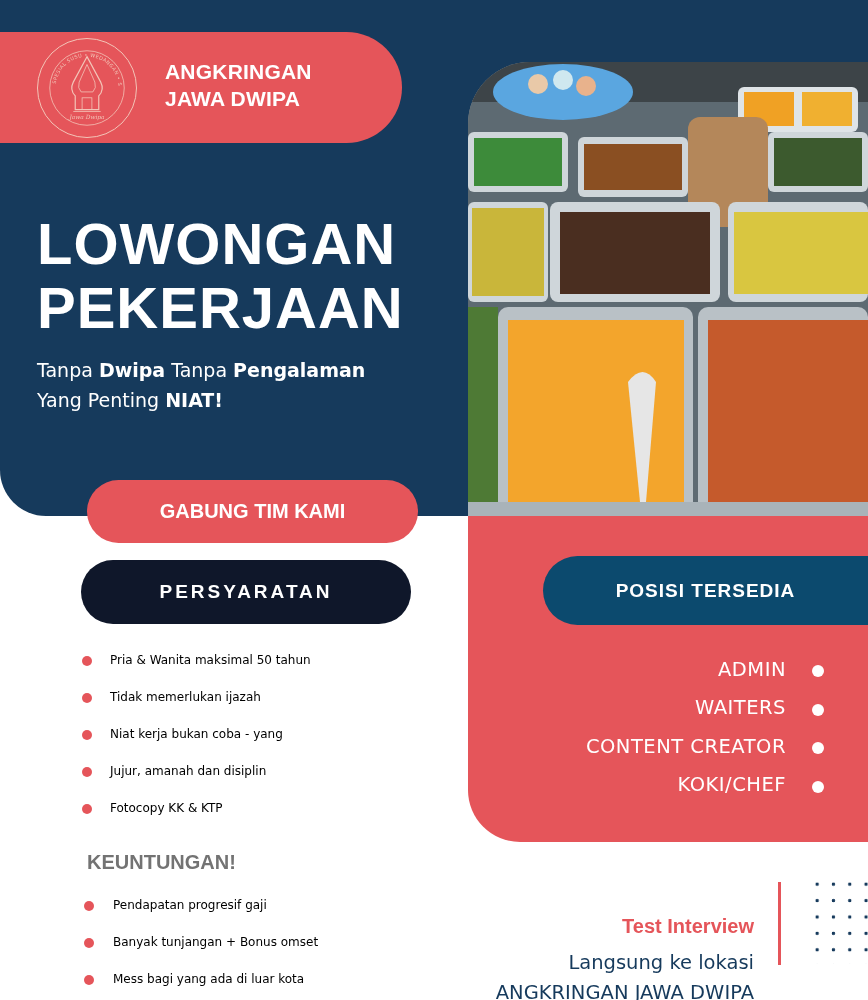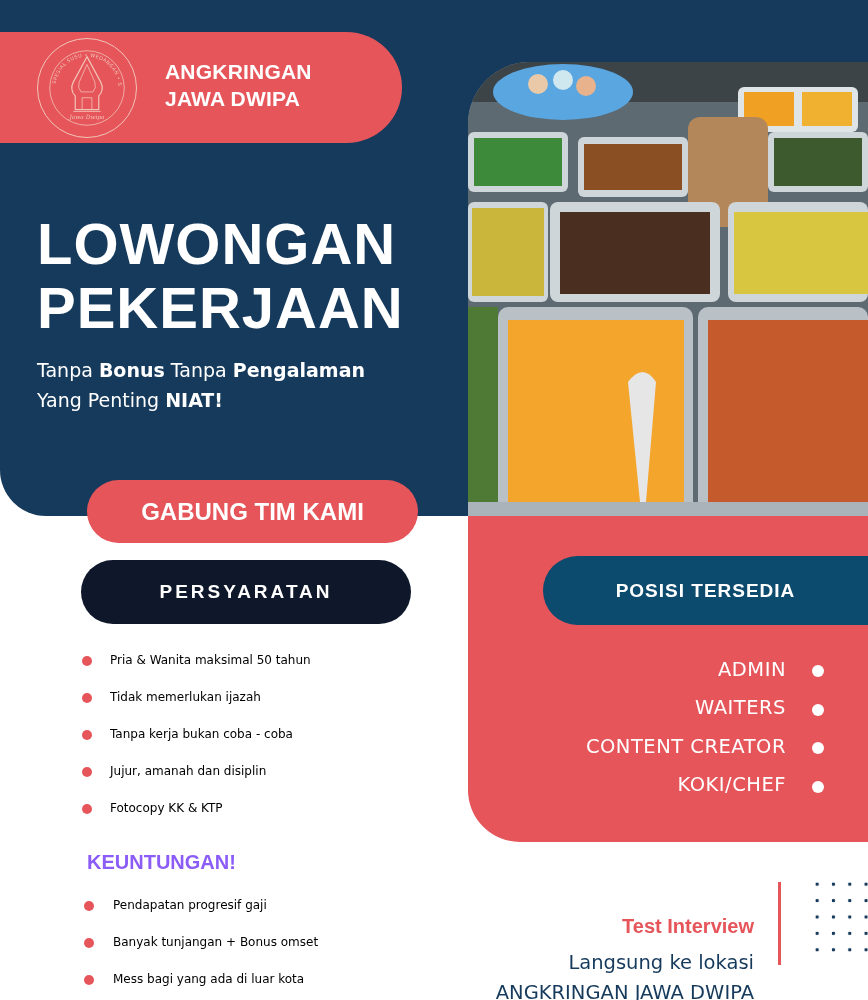--- a/index.html
+++ b/index.html
@@ -45,21 +45,21 @@
   .positions-block {
     position:absolute; left:468px; top:516px; width:400px; height:326px;
     background:#e5555a; border-bottom-left-radius:52px;
   }
   .pill {
     position:absolute; display:flex; align-items:center; justify-content:center;
     color:#ffffff; font-family:"Liberation Sans", sans-serif; font-weight:bold;
   }
   .join-btn {
     left:87px; top:480px; width:331px; height:63px; background:#e5555a;
-    border-radius:32px; font-size:24px;
+    border-radius:32px; font-size:20px;
   }
   .req-pill {
     left:81px; top:560px; width:330px; height:64px; background:#0f172a;
     border-radius:32px; font-size:19px; letter-spacing:3px;
   }
   .pos-pill {
     left:543px; top:556px; width:325px; height:69px; background:#0c4a6e;
     border-top-left-radius:35px; border-bottom-left-radius:35px;
     font-size:19px; letter-spacing:1px;
   }
@@ -67,21 +67,21 @@
   .req-list { position:absolute; left:82px; top:648px; list-style:none; }
   .req-list li, .ben-list li {
     position:relative; padding-left:28px; color:#000000;
     font-family:"DejaVu Sans", sans-serif; font-size:12px; height:37px; line-height:24px;
   }
   .req-list li .dot, .ben-list li .dot {
     position:absolute; left:0; top:8px; width:10px; height:10px; border-radius:50%;
     background:#e5555a;
   }
   .ben-title {
-    position:absolute; left:87px; top:851px; color:#8b5cf6;
+    position:absolute; left:87px; top:851px; color:#737373;
     font-family:"Liberation Sans", sans-serif; font-weight:bold; font-size:20px;
   }
   .ben-list { position:absolute; left:84px; top:893px; list-style:none; }
   .ben-list li { padding-left:29px; }
 
   .pos-list { position:absolute; right:44px; top:650px; list-style:none;text-align:center; }
   .pos-list li {
     display:flex; align-items:center; justify-content:flex-end; height:38.5px;
     color:#ffffff; font-family:"DejaVu Sans", sans-serif; font-size:19.5px; letter-spacing:0.5px;
   }
@@ -132,21 +132,21 @@
   <div>ANGKRINGAN</div>
   <div>JAWA DWIPA</div>
 </div>
 
 <div class="headline">
   <div>LOWONGAN</div>
   <div>PEKERJAAN</div>
 </div>
 
 <div class="tagline">
-  <div><span>Tanpa </span><b>Bonus</b><span> Tanpa </span><b>Pengalaman</b></div>
+  <div><span>Tanpa </span><b>Dwipa</b><span> Tanpa </span><b>Pengalaman</b></div>
   <div><span>Yang Penting </span><b>NIAT!</b></div>
 </div>
 
 <div class="photo">
   <svg viewBox="0 0 400 454" preserveAspectRatio="none">
     <rect width="400" height="454" fill="#5d6a72"></rect>
     <rect x="0" y="0" width="400" height="40" fill="#3d4448"></rect>
     <ellipse cx="95" cy="30" rx="70" ry="28" fill="#5aa6e0"></ellipse>
     <circle cx="70" cy="22" r="10" fill="#e9c9a8"></circle>
       <circle cx="95" cy="18" r="10" fill="#cfe8ef"></circle>
@@ -179,21 +179,21 @@
 
 <div class="positions-block"></div>
 
 <div class="pill join-btn">GABUNG TIM KAMI</div>
 <div class="pill req-pill">PERSYARATAN</div>
 <div class="pill pos-pill">POSISI TERSEDIA</div>
 
 <ul class="req-list">
   <li><span class="dot"></span><span>Pria &amp; Wanita maksimal 50 tahun</span></li>
   <li><span class="dot"></span><span>Tidak memerlukan ijazah</span></li>
-  <li><span class="dot"></span><span>Tanpa kerja bukan coba - coba</span></li>
+  <li><span class="dot"></span><span>Niat kerja bukan coba - yang</span></li>
   <li><span class="dot"></span><span>Jujur, amanah dan disiplin</span></li>
   <li><span class="dot"></span><span>Fotocopy KK &amp; KTP</span></li>
 </ul>
 
 <div class="ben-title">KEUNTUNGAN!</div>
 <ul class="ben-list">
   <li><span class="dot"></span><span>Pendapatan progresif gaji</span></li>
   <li><span class="dot"></span><span>Banyak tunjangan + Bonus omset</span></li>
   <li><span class="dot"></span><span>Mess bagi yang ada di luar kota</span></li>
 </ul>

